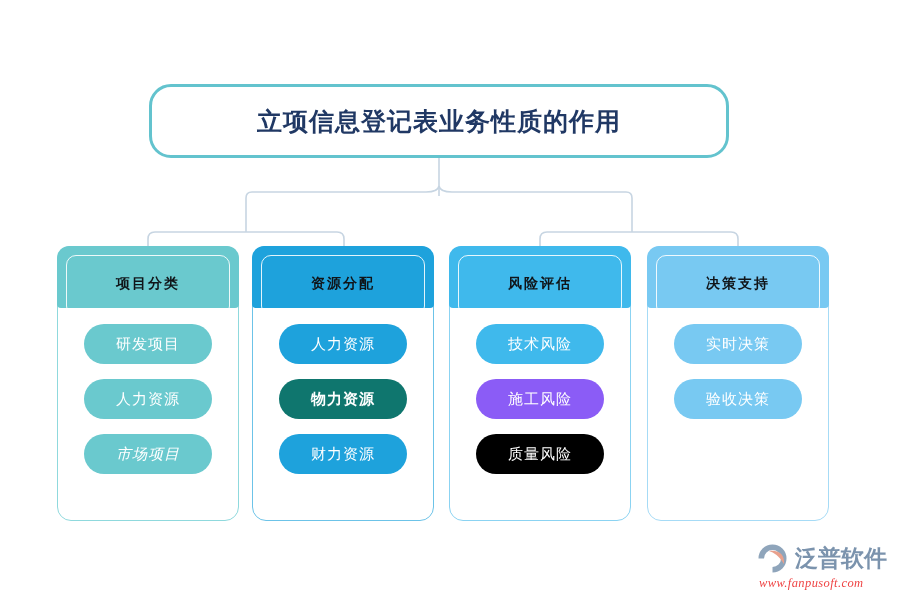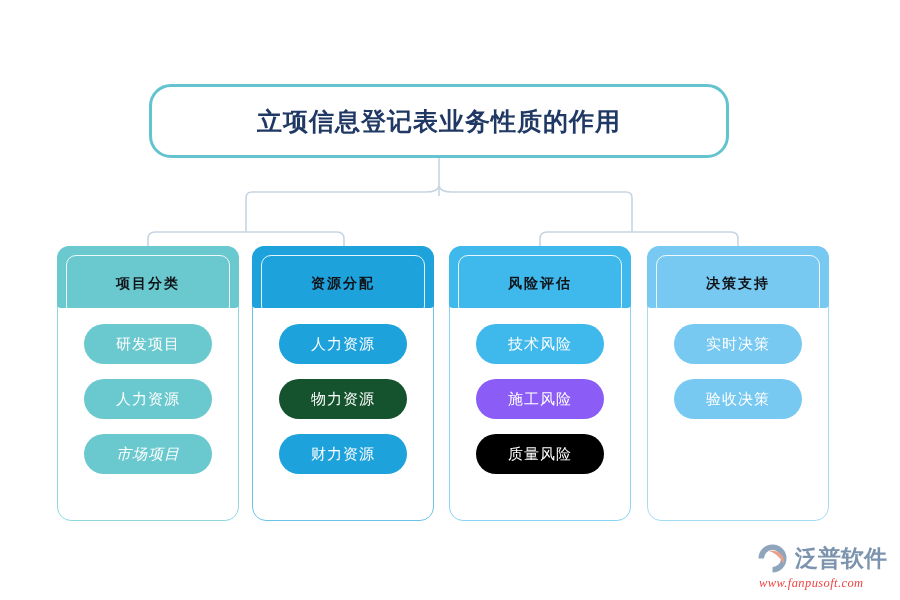--- a/index.html
+++ b/index.html
@@ -230,21 +230,21 @@
 
   <div class="col col-2">
     <div class="card" style="border-color: rgb(108, 195, 232);"></div>
     <div class="header-block" style="background: rgb(30, 162, 220);">
       <div class="header-inner">
         <span class="header-text">资源分配</span>
       </div>
     </div>
     <div class="items">
       <div class="pill" style="background: rgb(30, 162, 220);">人力资源</div>
-      <div class="pill" style="background: #14532d;">物力资源</div>
+      <div class="pill" style="background: #0f766e; font-weight: bold;">物力资源</div>
       <div class="pill" style="background: rgb(30, 162, 220);">财力资源</div>
     </div>
   </div>
 
   <div class="col col-3">
     <div class="card" style="border-color: rgb(139, 211, 242);"></div>
     <div class="header-block" style="background: rgb(63, 185, 236); text-decoration: underline;">
       <div class="header-inner">
         <span class="header-text">风险评估</span>
       </div>

